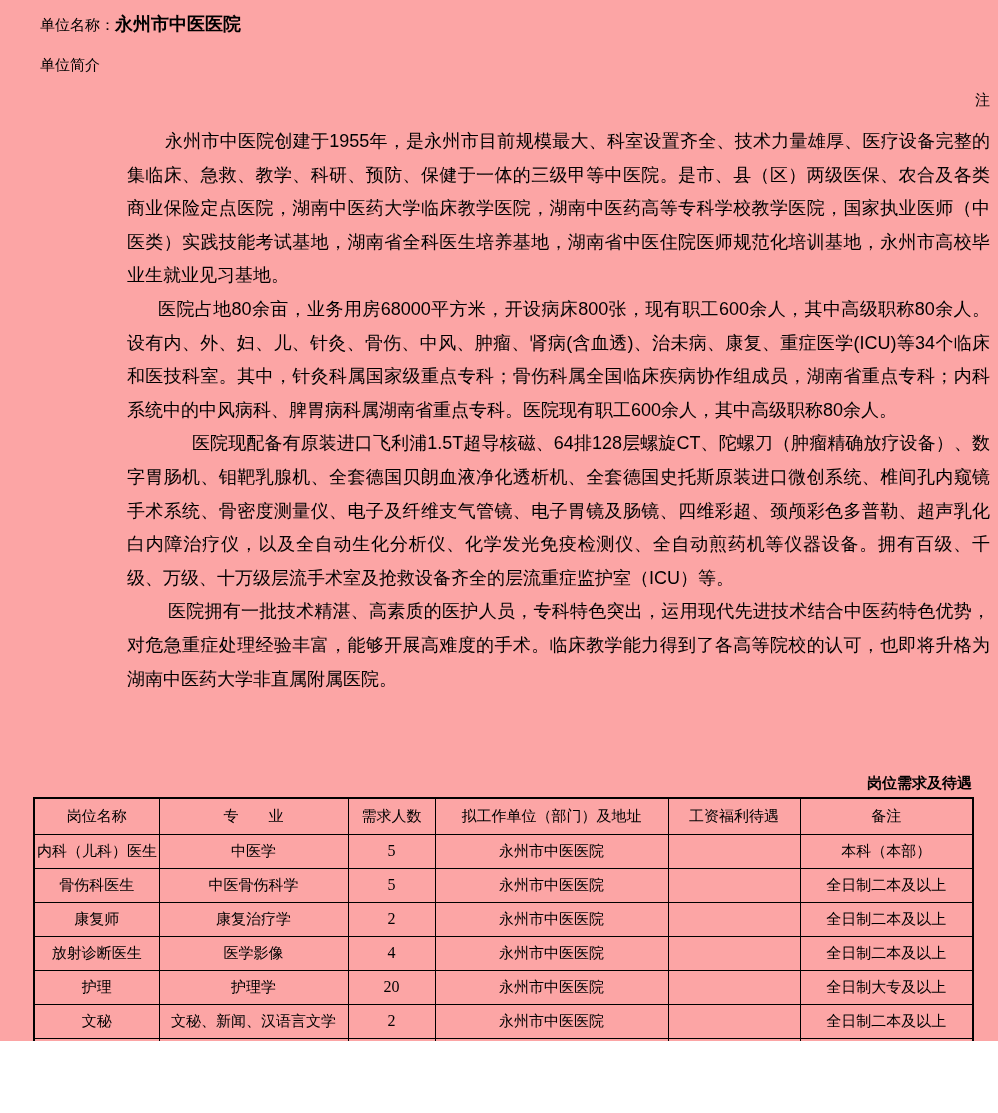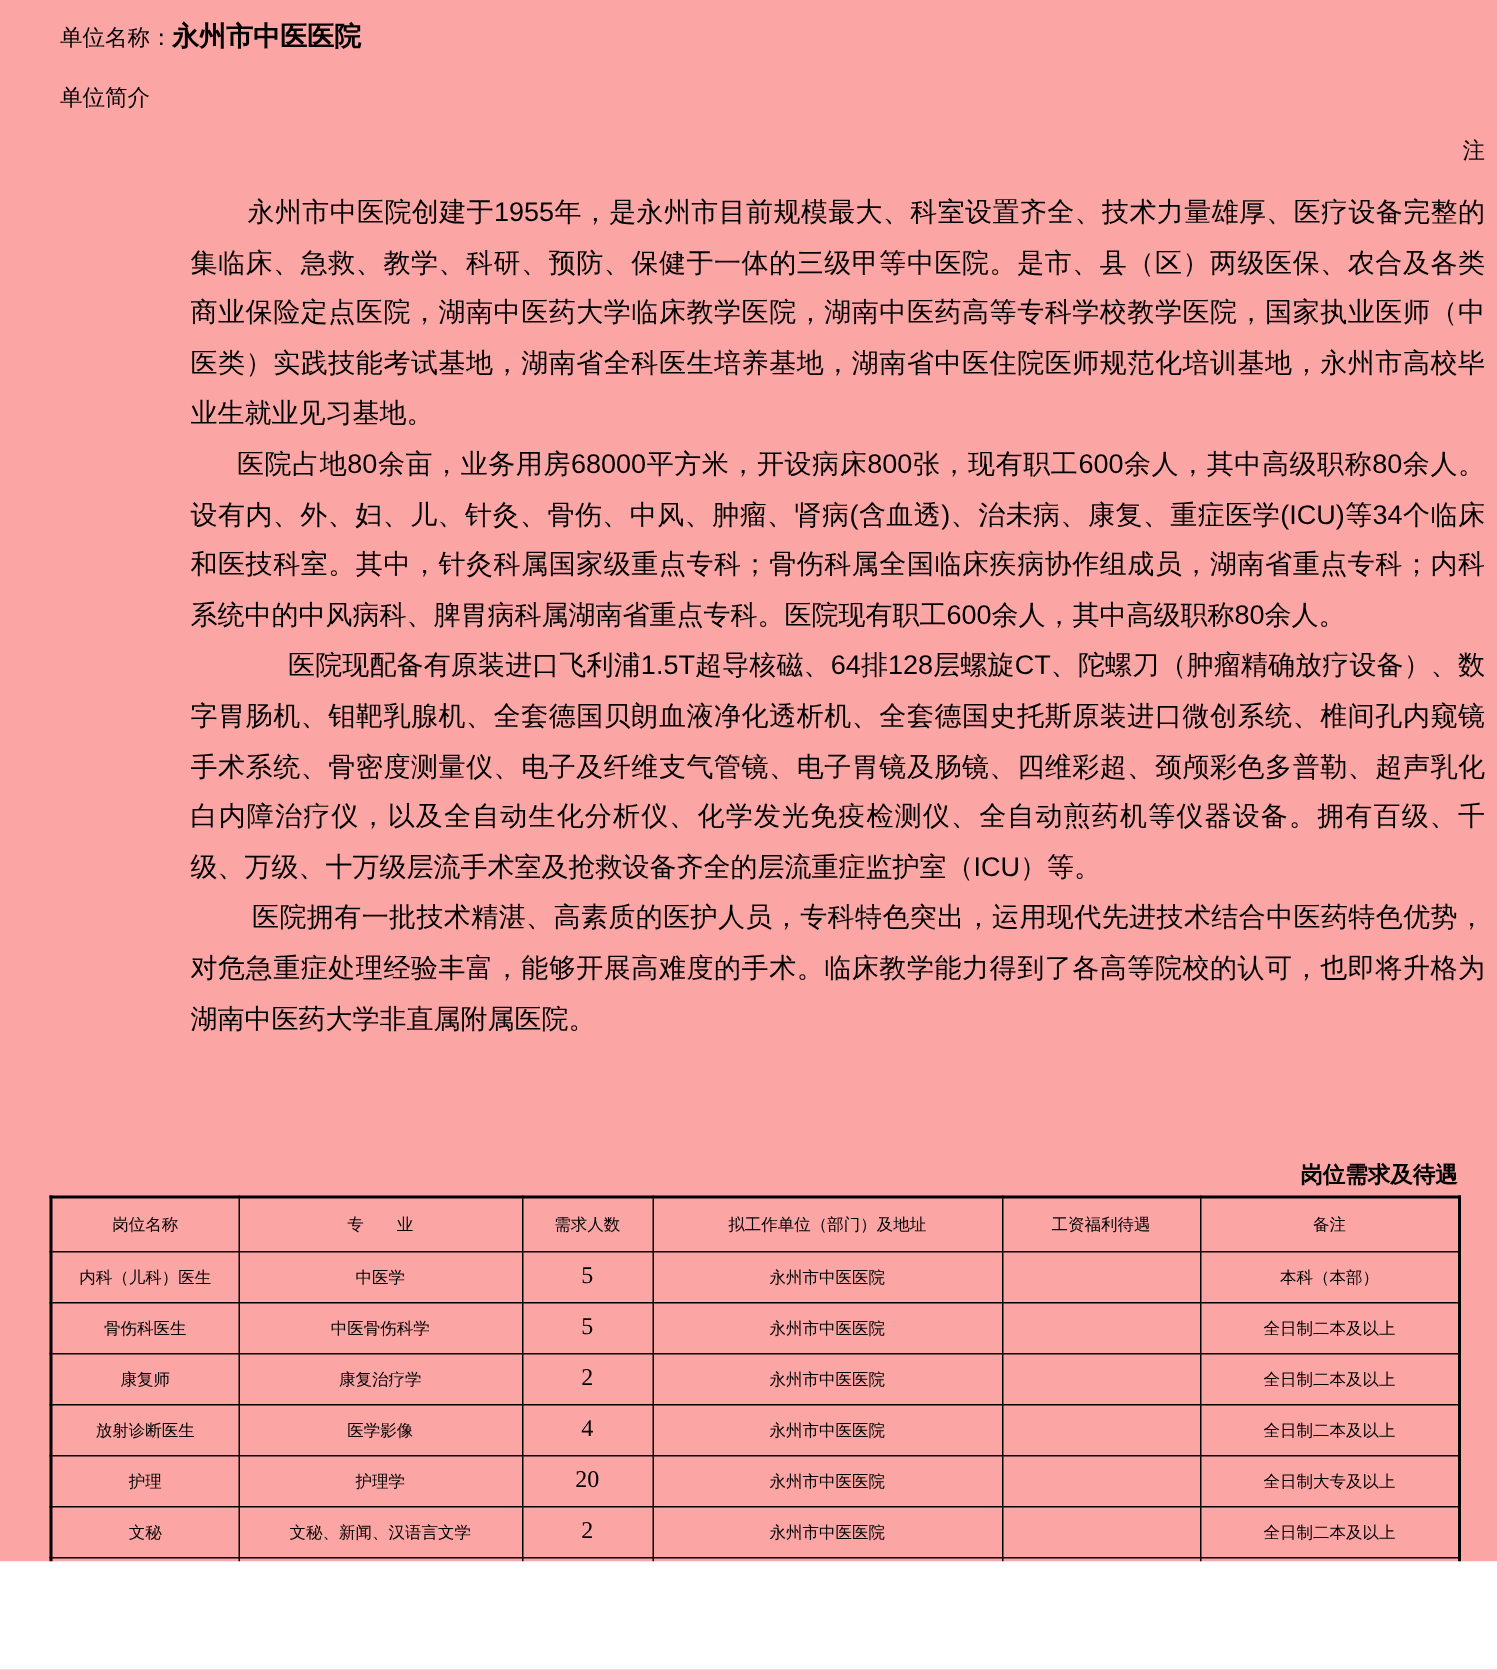--- a/index.html
+++ b/index.html
@@ -61,21 +61,21 @@
   table.jobs{
     position:absolute;
     left:33px; top:797px;
     width:939px;
     border-collapse:collapse;
     table-layout:fixed;
     border:2px solid #000;
   }
   table.jobs th, table.jobs td{
     border:1px solid #000;
-    font-size:11px;
+    font-size:15px;
     font-weight:normal;
     text-align:center;
     vertical-align:middle;
     padding:0 2px;
     overflow:hidden;
     white-space:nowrap;
   }
   table.jobs thead tr{height:36px;}
   table.jobs tbody tr{height:34px;}
   table.jobs tbody tr.partial{height:20px;}

